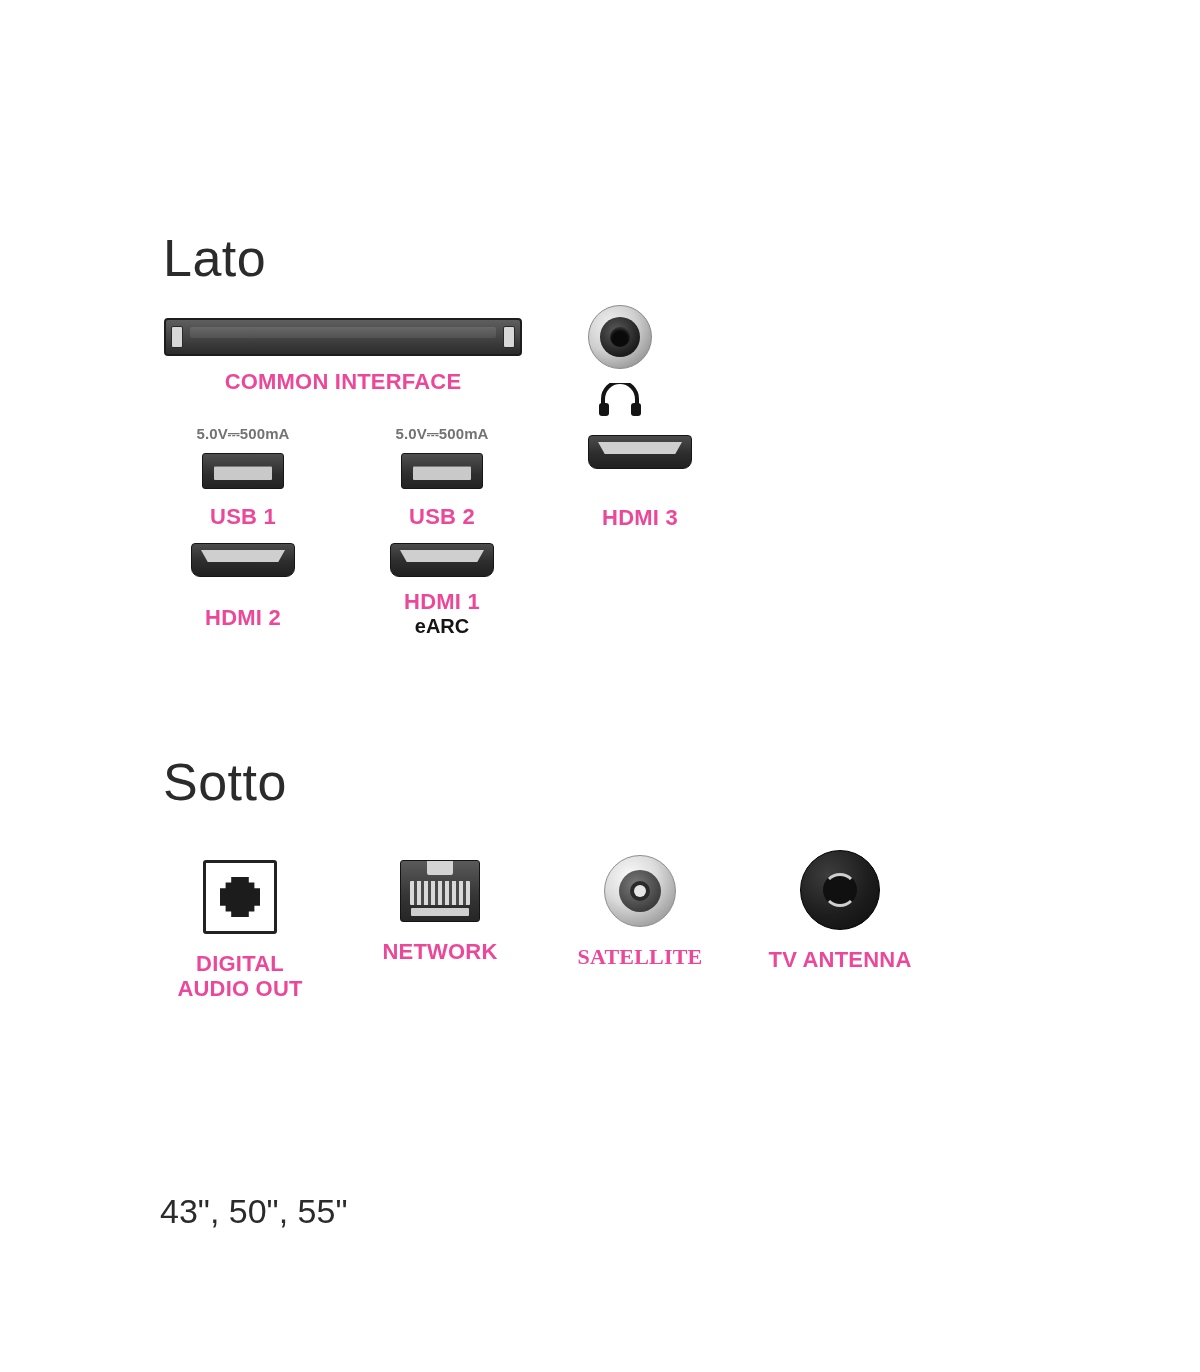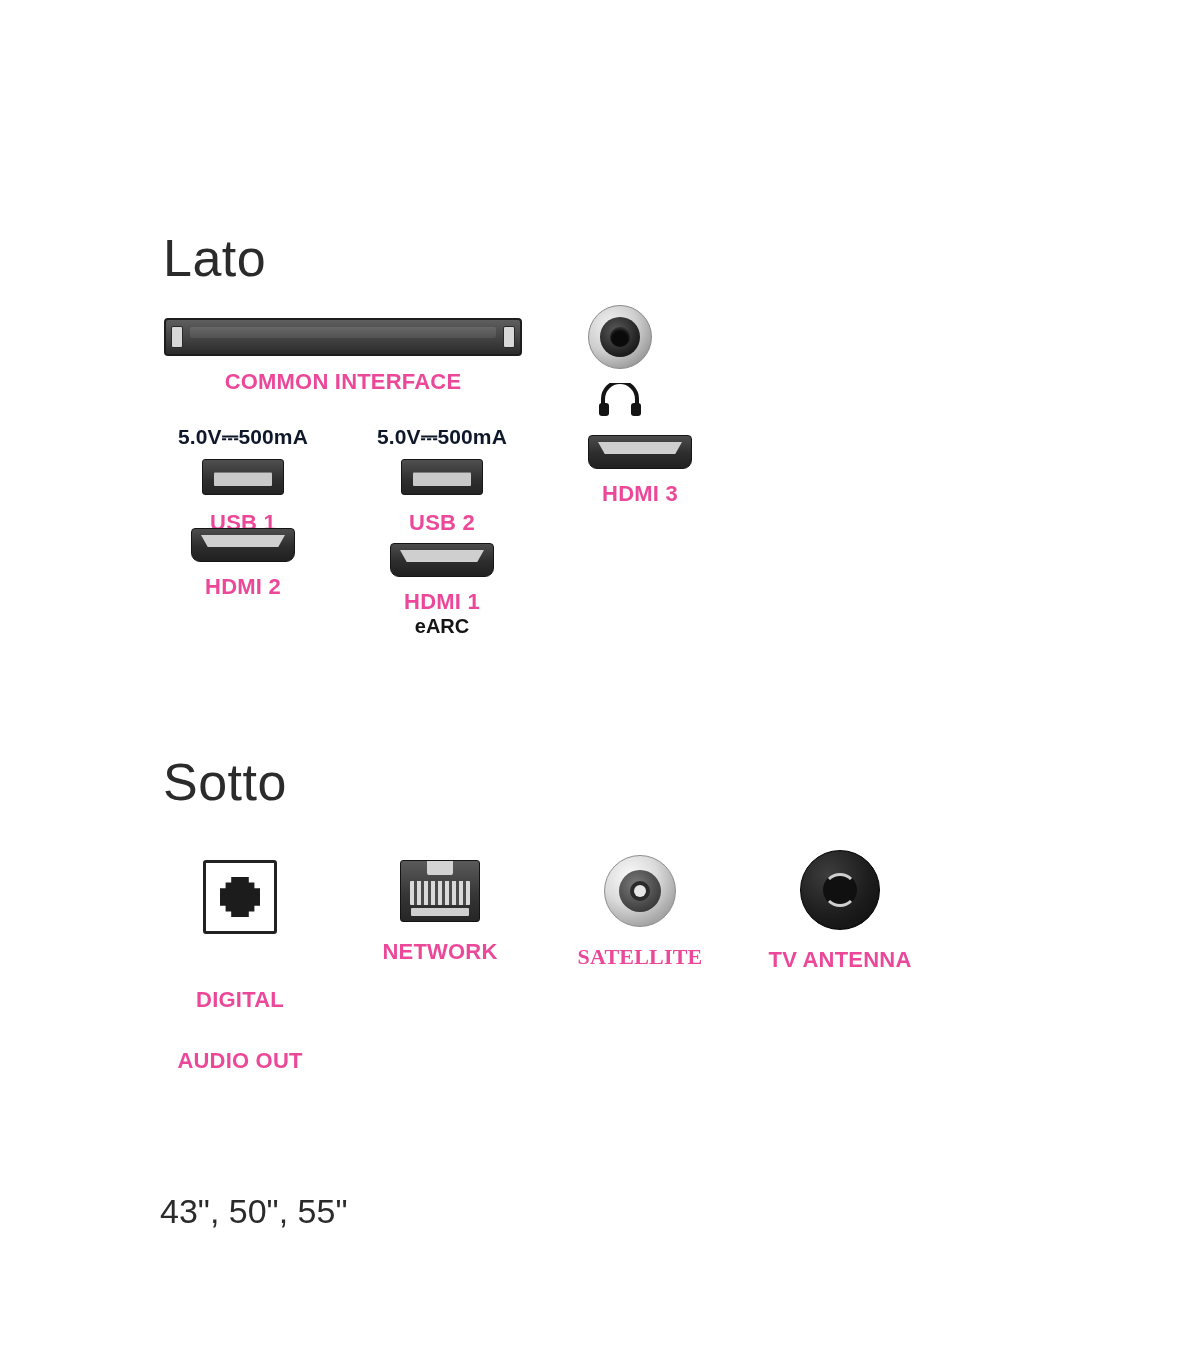--- a/index.html
+++ b/index.html
@@ -44,24 +44,24 @@
     letter-spacing: 0.2px;
   }
   .port-sublabel {
     font-size: 20px;
     font-weight: 700;
     text-align: center;
     color: #141414;
     line-height: 1.15;
   }
   .port-toplabel {
-    font-size: 21px;
+    font-size: 15px;
     font-weight: 700;
     text-align: center;
-    color: #0f172a;
+    color: #737373;
     letter-spacing: 0.1px;
   }
 
   .cell {
     position: absolute;
     display: flex;
     flex-direction: column;
     align-items: center;
   }
 
@@ -149,27 +149,27 @@
     box-sizing: border-box;
     display: flex; align-items: flex-start; justify-content: center;
     position: relative;
   }
   .hdmi-slot {
     width: 84px; height: 12px;
     margin-top: 6px;
     background: #cfcfcf;
     clip-path: polygon(0 0, 100% 0, 92% 100%, 8% 100%);
   }
-  #hdmi3-cell { left: 565px; top: 435px; width: 150px; }
-  #hdmi2-cell { left: 163px; top: 528px; width: 160px; }
+  #hdmi3-cell { left: 565px; top: 435px; width: 150px; gap: 24px; }
+  #hdmi2-cell { left: 163px; top: 543px; width: 160px; gap: 16px; }
   #hdmi1-cell { left: 362px; top: 543px; width: 160px; }
   .hdmi-name { margin-top: 13px; }
 
   
-  #digital-cell { left: 145px; top: 860px; width: 190px; gap: 36px; }
+  #digital-cell { left: 145px; top: 860px; width: 190px; }
   #network-cell { left: 345px; top: 860px; width: 190px; }
   #satellite-cell { left: 545px; top: 855px; width: 190px; font-family: Liberation Serif, serif; }
   #antenna-cell { left: 740px; top: 850px; width: 200px; }
 
   .optical-body {
     width: 68px; height: 68px;
     background: #ffffff;
     border: 3px solid #222;
     border-radius: 3px;
     display: flex; align-items: center; justify-content: center;

